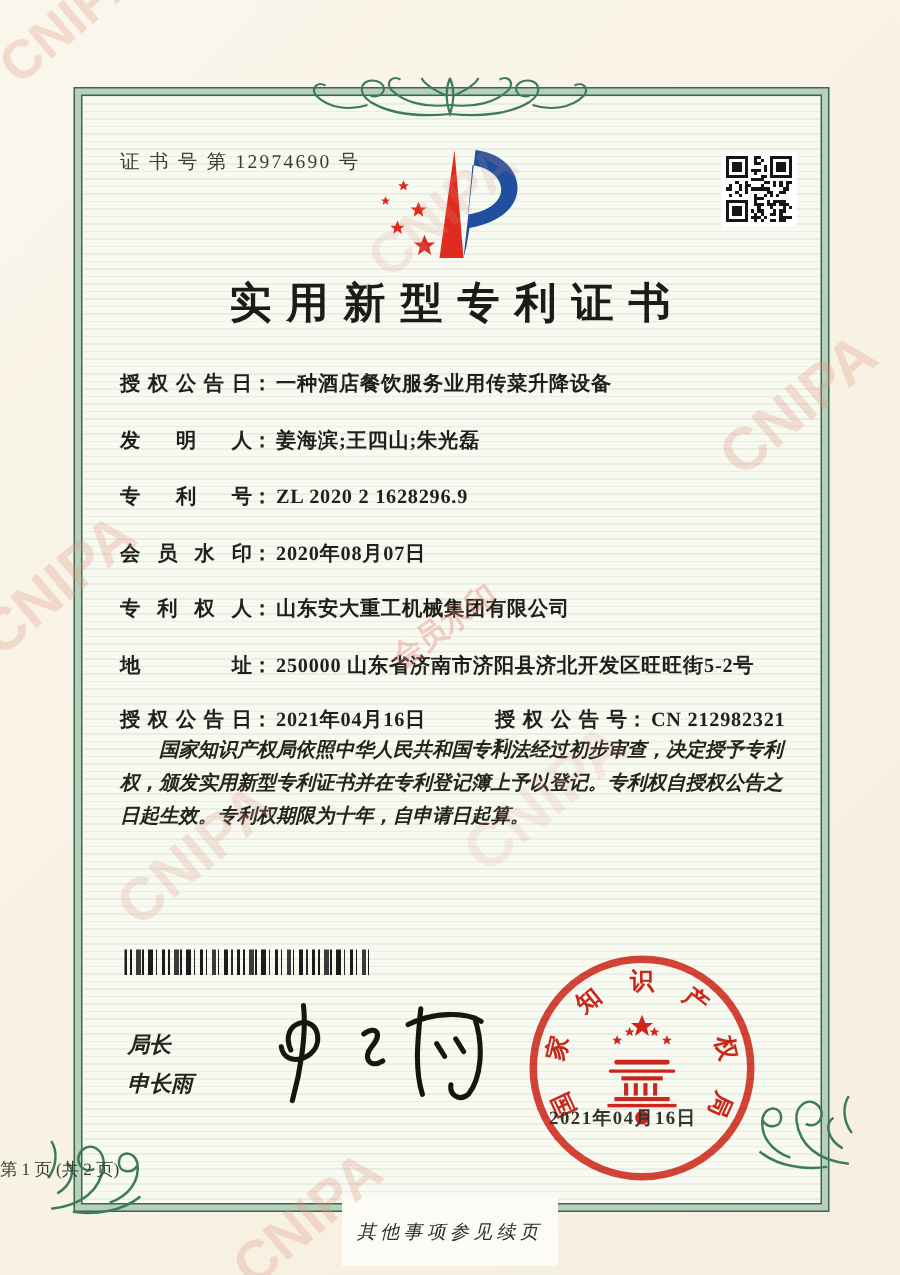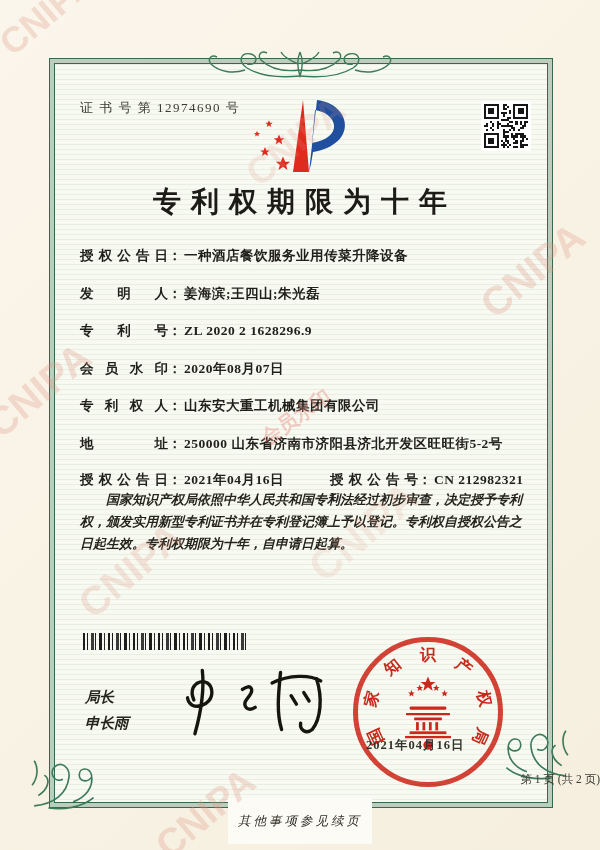--- a/index.html
+++ b/index.html
@@ -59,21 +59,21 @@
   .seal{position:absolute;left:353px;top:637px;width:150px;height:150px;z-index:20;
         border-radius:50%;border:5px solid rgba(213,42,28,0.88);box-sizing:border-box;
         mix-blend-mode:multiply;filter:blur(0.3px);}
   .seal-emblem{position:absolute;left:50%;top:50%;width:92px;height:92px;transform:translate(-50%,-50%);}
   .seal-char{position:absolute;left:50%;top:50%;font-size:16px;font-weight:700;color:#d02a1c;
              font-family:"Liberation Serif","DejaVu Serif",serif;}
   .seal-date{position:absolute;left:366px;top:737px;width:150px;z-index:21;font-size:12.5px;
              font-weight:700;color:#35342c;letter-spacing:1px;}
 
   
-  .page-info{position:absolute;left:0;top:772px;width:600px;text-align:right;font-size:11.5px;color:#3c3b32;}
+  .page-info{position:absolute;left:0;top:772px;width:600px;text-align:left;font-size:11.5px;color:#3c3b32;}
   .footer-note{position:absolute;left:0;top:813px;width:600px;text-align:center;font-size:12.5px;
                font-style:italic;color:#2f2e26;letter-spacing:3px;}
   .footer-note span{background:#fdfbf5;padding:16px 10px;}
 
   
   .wm{position:absolute;z-index:30;pointer-events:none;font-family:"Liberation Sans","DejaVu Sans",sans-serif;
       font-weight:700;color:rgba(221,152,131,0.30);transform:rotate(-40deg);}
   .wm1{left:-8px;top:-8px;font-size:36px;}
   .wm2{left:238px;top:120px;font-size:38px;color:rgba(221,152,131,0.18);}
   .wm3{left:472px;top:248px;font-size:40px;}
@@ -337,21 +337,21 @@
         <rect x="20" y="19" width="1" height="1" fill="#161616"></rect>
         <rect x="9" y="20" width="1" height="1" fill="#161616"></rect>
         <rect x="11" y="20" width="1" height="1" fill="#161616"></rect>
         <rect x="14" y="20" width="1" height="1" fill="#161616"></rect>
         <rect x="15" y="20" width="1" height="1" fill="#161616"></rect>
         <rect x="17" y="20" width="1" height="1" fill="#161616"></rect>
         <rect x="18" y="20" width="1" height="1" fill="#161616"></rect>
       </svg>
     </div>
 
-  <div class="title">专利权期限为十年</div>
+  <div class="title">实用新型专利证书</div>
 
   <div class="fields">
     <div class="row">
       <span class="lbl">授权公告日</span><span class="colon">：</span><span class="val">一种酒店餐饮服务业用传菜升降设备</span>
     </div>
     <div class="row">
       <span class="lbl">发明人</span><span class="colon">：</span><span class="val">姜海滨;王四山;朱光磊</span>
     </div>
     <div class="row">
       <span class="lbl">专利号</span><span class="colon">：</span><span class="val">ZL 2020 2 1628296.9</span>

